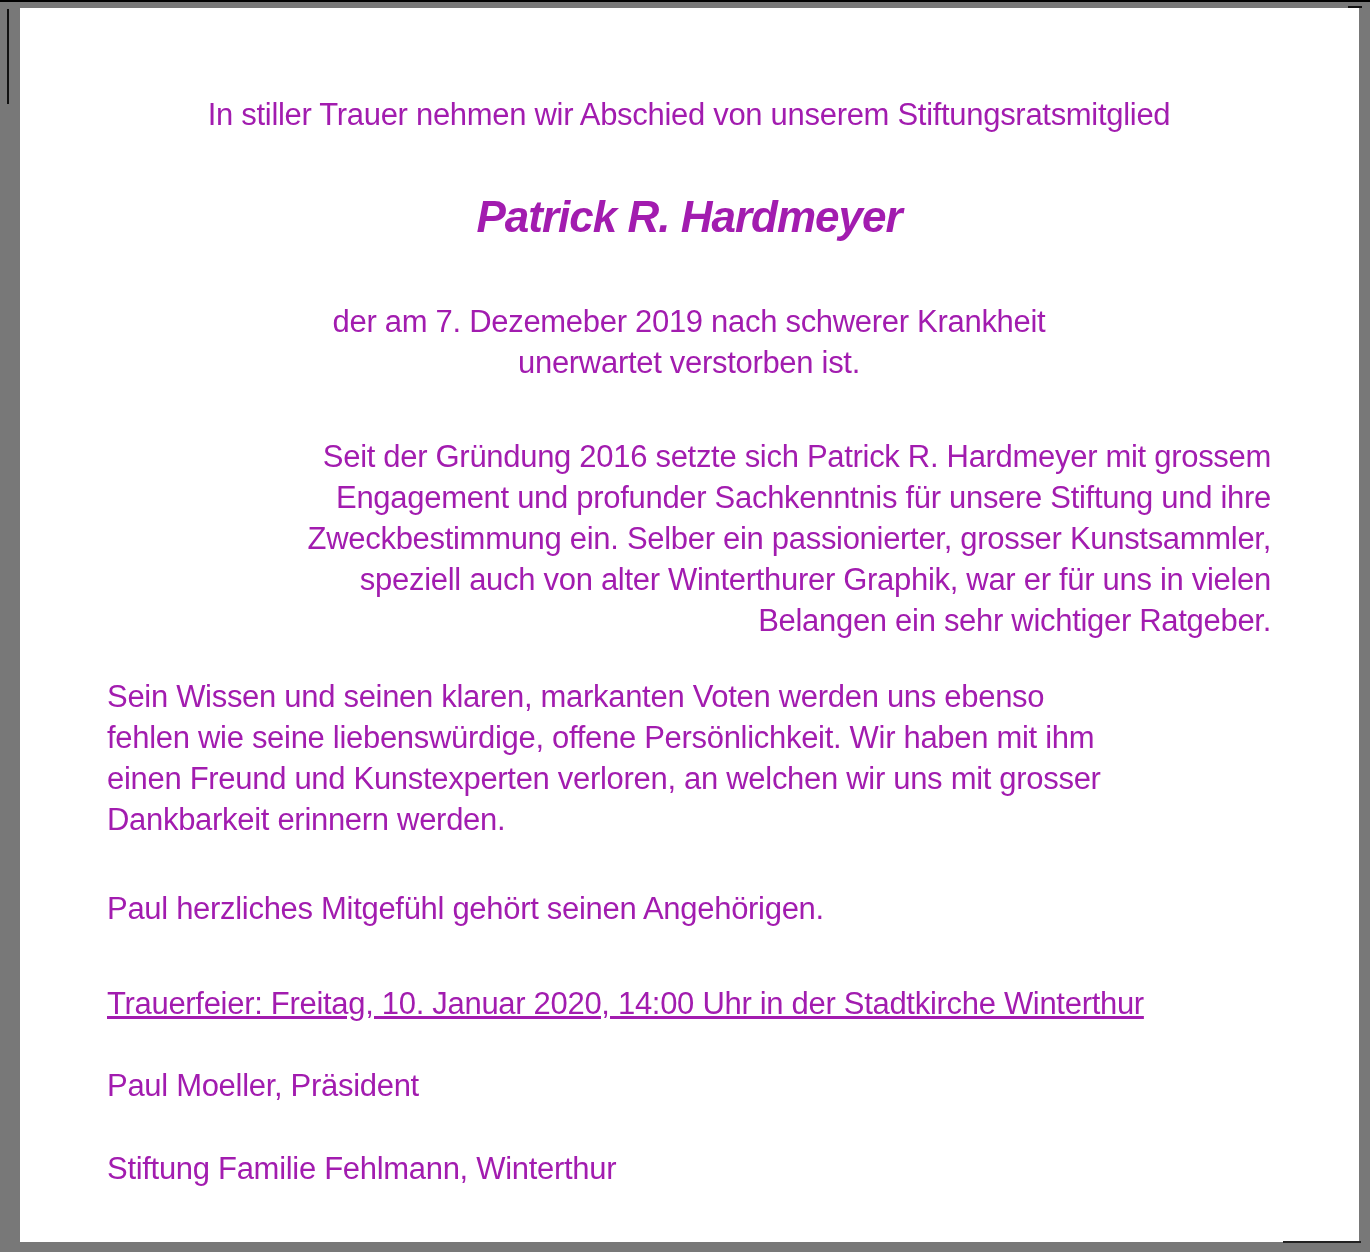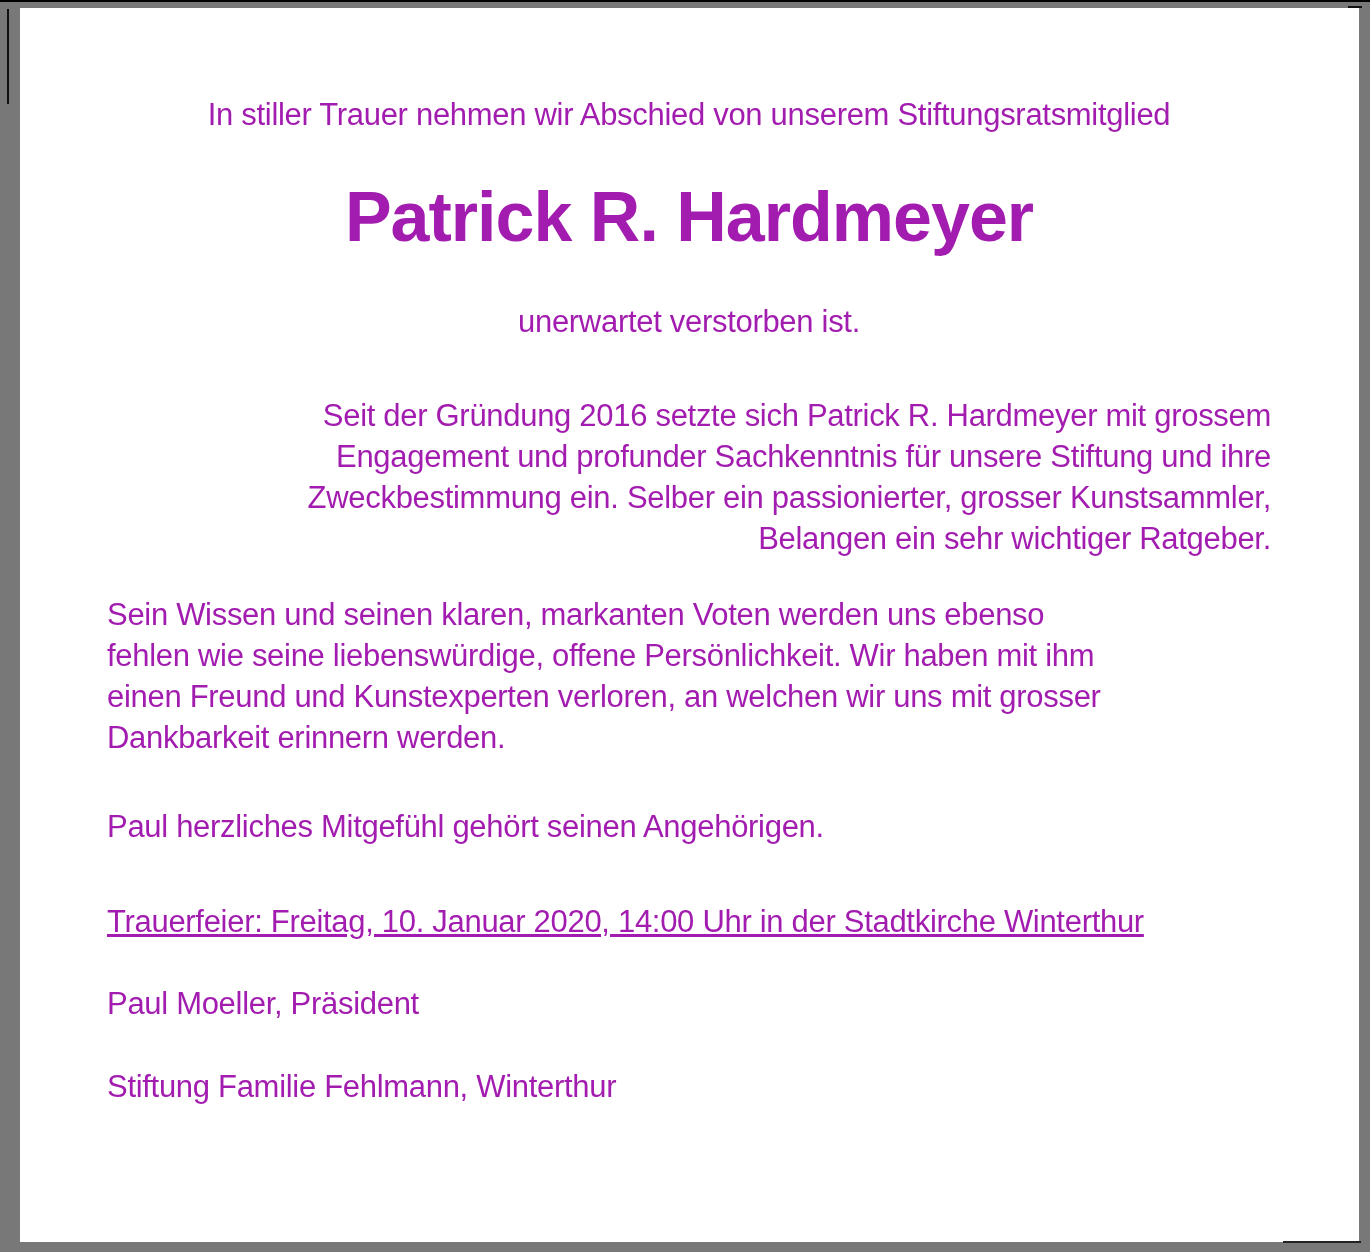--- a/index.html
+++ b/index.html
@@ -56,25 +56,26 @@
     margin-left: 12px;
   }
   .line {
     line-height: 41px;
     white-space: nowrap;
   }
   .center { text-align: center; }
   .intro { margin: 78px 0 0 0; }
   .name {
     margin: 47px 0 0 0;
-    font-size: 70px;
+    font-size: 44px;
     line-height: 70px;
     font-weight: 700;
     letter-spacing: -1px;
     white-space: nowrap;
+    font-style: italic;
   }
   .death-block { margin-top: 49px; }
   .para-1 { margin-top: 53px; text-align: right; }
   .para-2 { margin-top: 35px; }
   .condolence { margin-top: 48px; }
   .service { margin-top: 54px; text-decoration: underline; }
   .organization { margin-top: 42px; }
   .signature { margin-top: 41px; }
 </style>
 </head>
@@ -86,27 +87,29 @@
   <div class="scan-corner-tr"></div>
   <div class="scan-corner-br"></div>
 
   <div class="page">
 
     <div class="line center intro">In stiller Trauer nehmen wir Abschied von unserem Stiftungsratsmitglied</div>
 
     <div class="name center">Patrick R. Hardmeyer</div>
 
     <div class="death-block center">
+      <div class="line">der am 7. Dezemeber 2019 nach schwerer Krankheit</div>
       <div class="line">unerwartet verstorben ist.</div>
     </div>
 
     <div class="para-1">
       <div class="line">Seit der Gründung 2016 setzte sich Patrick R. Hardmeyer mit grossem</div>
       <div class="line">Engagement und profunder Sachkenntnis für unsere Stiftung und ihre</div>
       <div class="line">Zweckbestimmung ein. Selber ein passionierter, grosser Kunstsammler,</div>
+      <div class="line">speziell auch von alter Winterthurer Graphik, war er für uns in vielen</div>
       <div class="line">Belangen ein sehr wichtiger Ratgeber.</div>
     </div>
 
     <div class="para-2">
       <div class="line">Sein Wissen und seinen klaren, markanten Voten werden uns ebenso</div>
       <div class="line">fehlen wie seine liebenswürdige, offene Persönlichkeit. Wir haben mit ihm</div>
       <div class="line">einen Freund und Kunstexperten verloren, an welchen wir uns mit grosser</div>
       <div class="line">Dankbarkeit erinnern werden.</div>
     </div>
 

